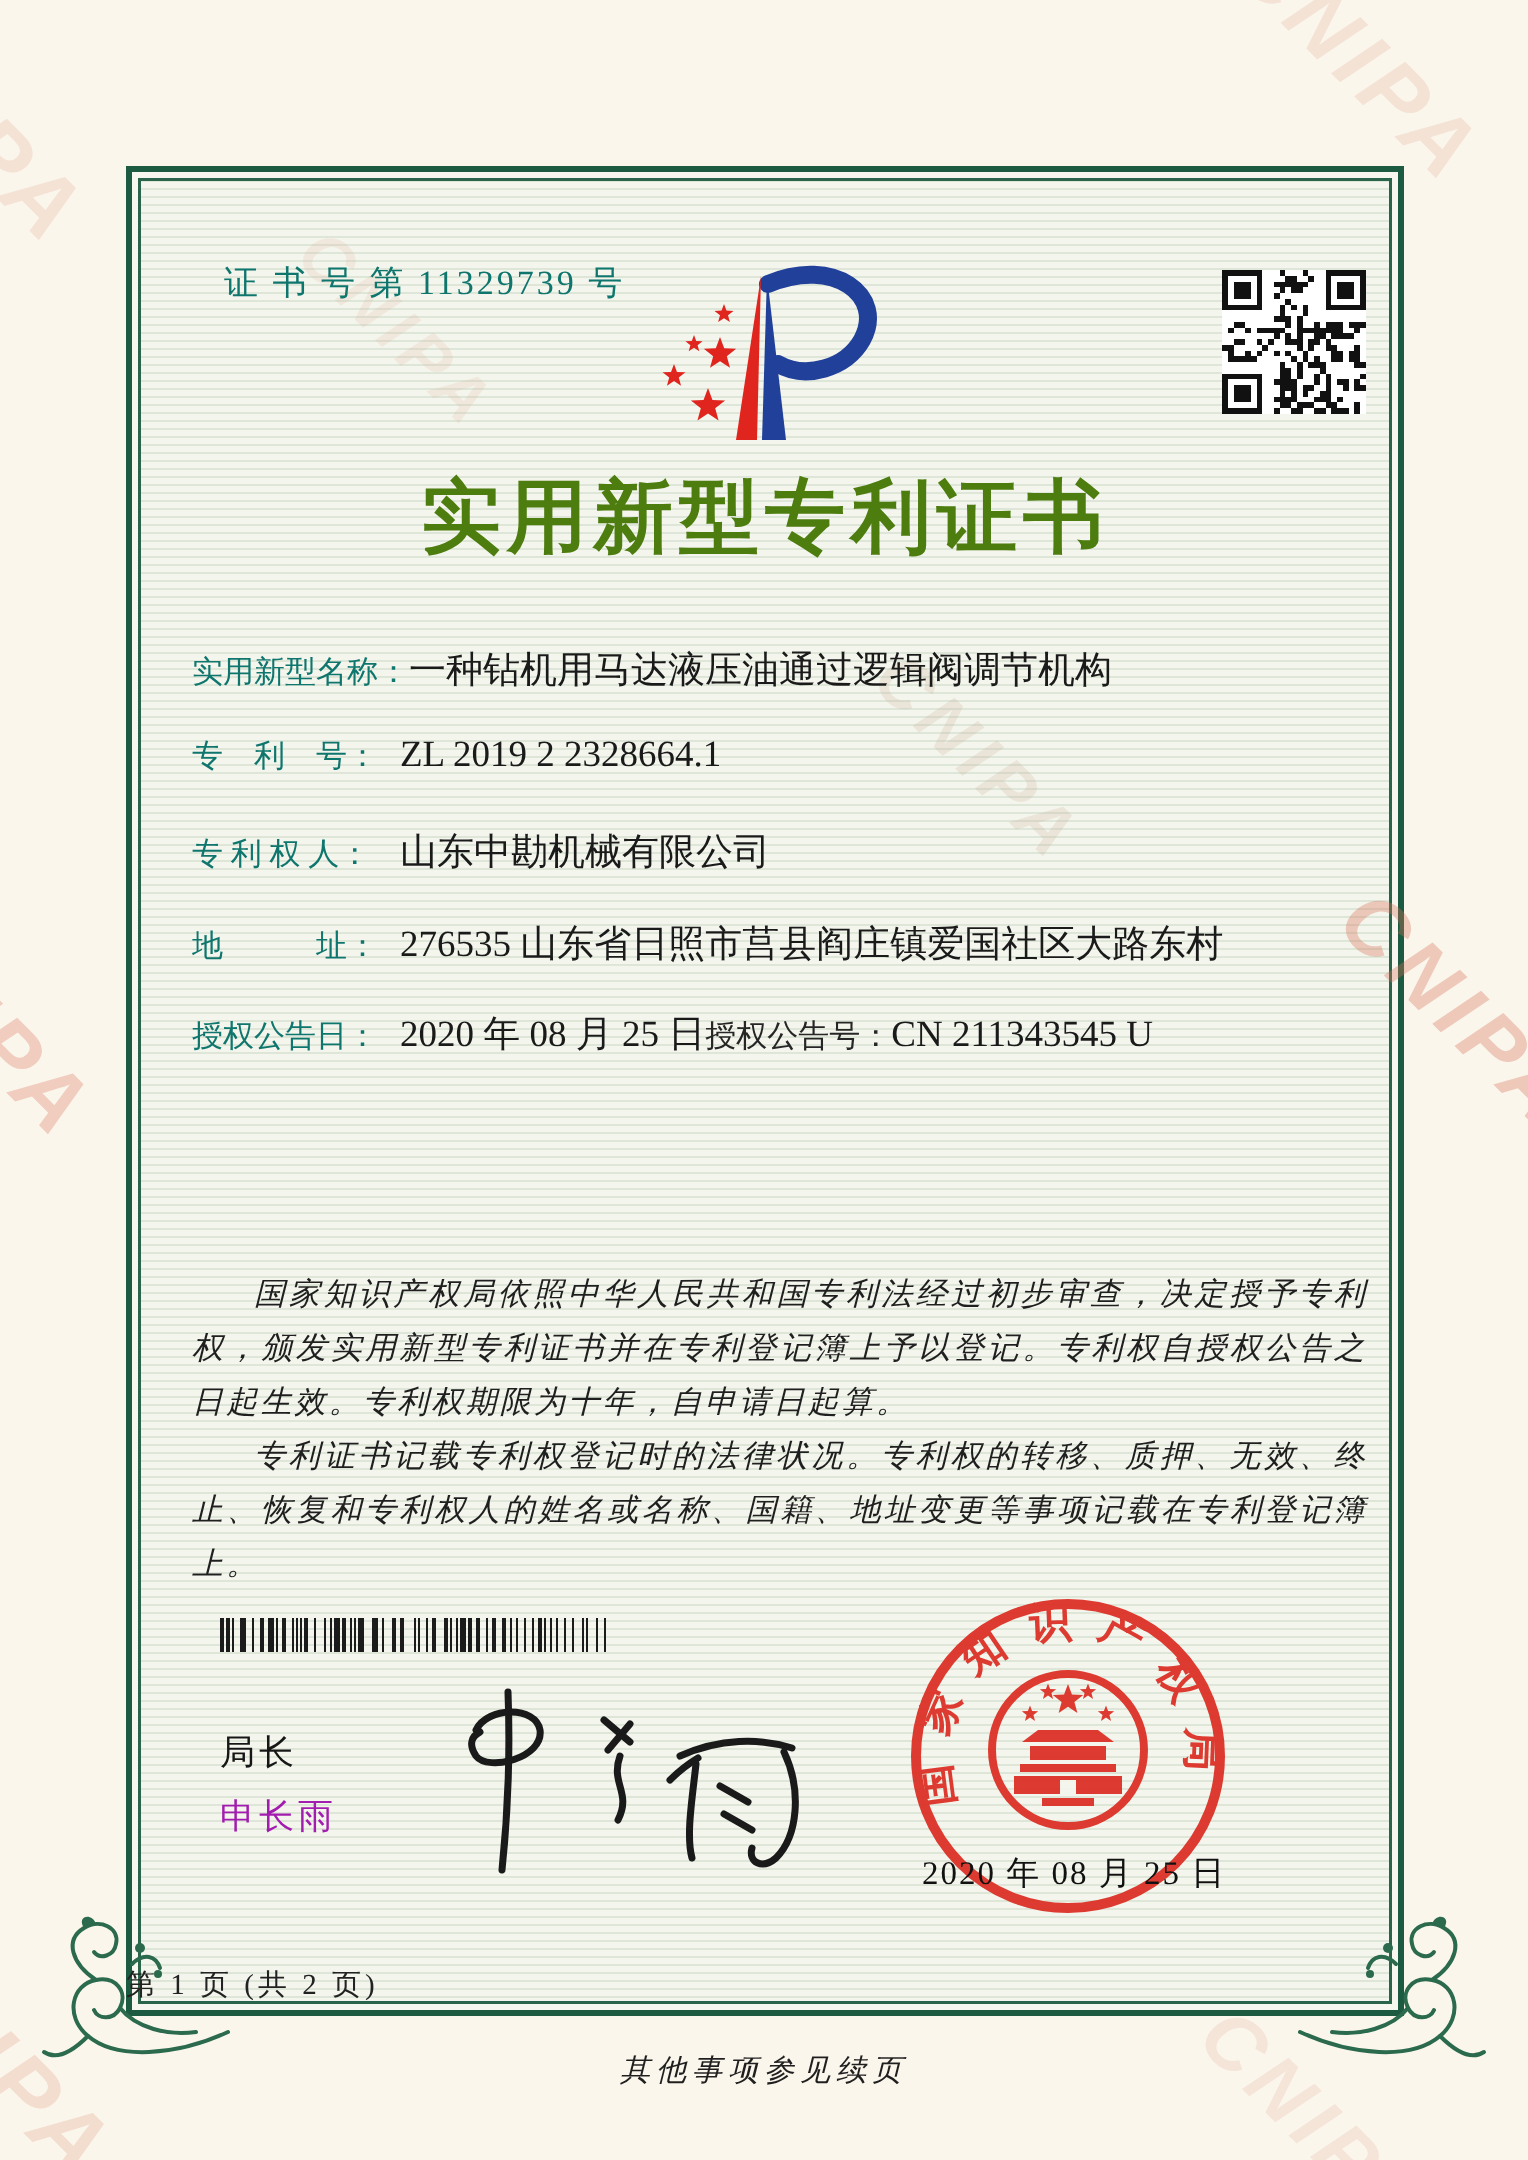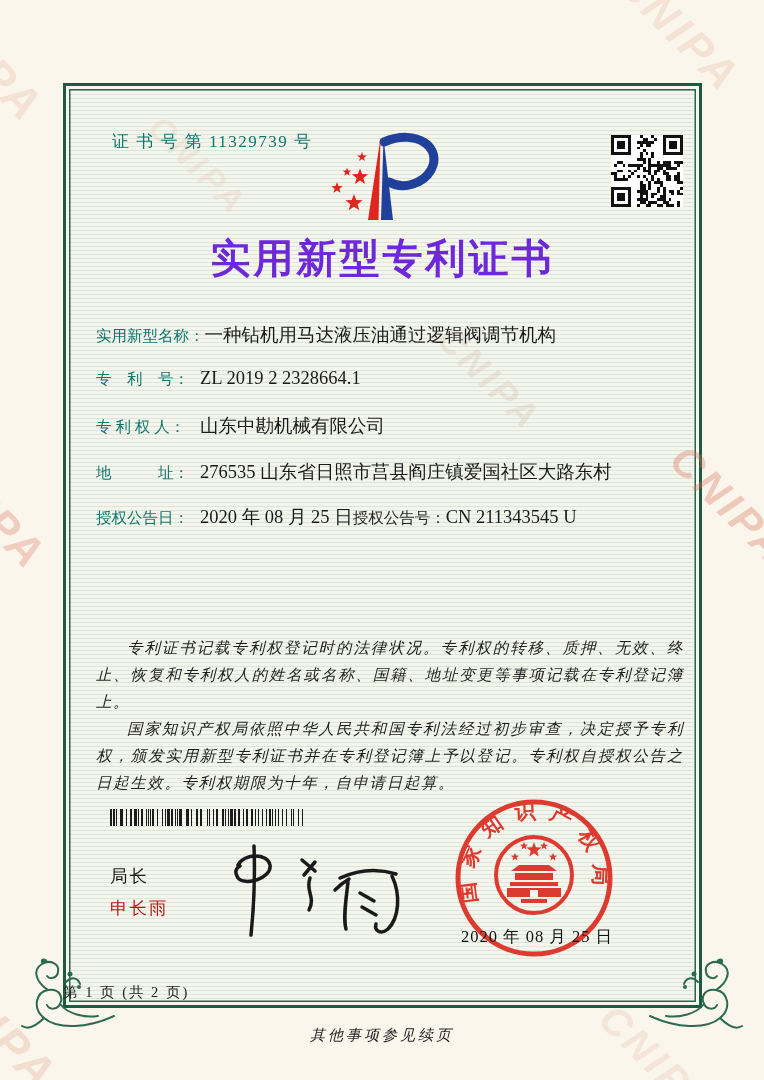--- a/index.html
+++ b/index.html
@@ -13,33 +13,33 @@
          background-image:repeating-linear-gradient(to bottom,rgba(170,195,170,.30) 0,rgba(170,195,170,.30) 1px,rgba(255,255,255,0) 1px,rgba(255,255,255,0) 4px);
          z-index:0;}
   .wm{position:absolute;font-family:"Liberation Sans","DejaVu Sans",sans-serif;font-weight:700;
       font-style:italic;letter-spacing:4px;transform:rotate(45deg);transform-origin:left top;
       color:rgba(221,150,125,.20);z-index:1;pointer-events:none;white-space:nowrap;}
   .content{position:absolute;left:0;top:0;width:764px;height:1080px;z-index:2;}
   .certno{position:absolute;left:112px;top:130px;font-size:17px;letter-spacing:1.5px;color:#0f766e;}
   .logo{position:absolute;left:303px;top:118px;width:160px;height:105px;}
   .qr{position:absolute;left:611px;top:135px;width:72px;height:72px;background:#fff;}
   .title{position:absolute;left:63px;top:231px;width:639px;text-align:center;
-         font-size:40px;font-weight:700;letter-spacing:3px;color:#6d28d9;}
+         font-size:40px;font-weight:700;letter-spacing:3px;color:#4d7c0f;}
   .fields{position:absolute;left:96px;top:322px;width:600px;}
   .frow{height:45.5px;white-space:nowrap;}
   .flabel{display:inline-block;min-width:104px;font-size:15.5px;white-space:pre;color:#0f766e;vertical-align:baseline;}
   .fvalue{font-size:18.5px;color:#1a1a1a;vertical-align:baseline;}
   .gval1{display:inline-block;min-width:152px;}
   .glabel2{display:inline-block;font-size:15.5px;white-space:pre;color:#262626;}
   .paras{position:absolute;left:96px;top:634px;width:588px;font-size:15.5px;line-height:27px;
          letter-spacing:1.6px;font-style:italic;text-align:justify;color:#1f1f1f;}
   .paras p{margin:0;text-indent:2em;}
   .barcode{position:absolute;left:110px;top:809px;width:196px;height:17px;}
   .signerRole{position:absolute;left:110px;top:864px;font-size:17.5px;letter-spacing:2px;color:#161616;}
-  .signerName{position:absolute;left:110px;top:896px;font-size:17.5px;letter-spacing:2px;color:#b91c1c;}
+  .signerName{position:absolute;left:110px;top:896px;font-size:17.5px;letter-spacing:2px;color:#a21caf;}
   .autograph{position:absolute;left:210px;top:840px;width:205px;height:108px;}
   .seal{position:absolute;left:447px;top:793px;width:174px;height:174px;opacity:.93;}
   .sealTxt{font-size:21px;font-weight:700;letter-spacing:12px;fill:#dc2e23;
            font-family:"Liberation Serif","DejaVu Serif",serif;}
   .sealDate{position:absolute;left:447px;top:926px;width:180px;text-align:center;
             font-size:16.5px;letter-spacing:1px;color:#111;}
   .pageInfo{position:absolute;left:63px;top:983px;width:717px;text-align:left;
             font-size:14.5px;letter-spacing:2px;color:#222;}
   .note{position:absolute;left:0;top:1026px;width:764px;text-align:center;font-style:italic;
         font-size:15px;letter-spacing:3px;color:#1f1f1f;}
@@ -274,22 +274,22 @@
       </div>
       <div class="frow">
         <span class="flabel">地　　　址：</span><span class="fvalue">276535 山东省日照市莒县阎庄镇爱国社区大路东村</span>
       </div>
       <div class="frow">
         <span class="flabel">授权公告日：</span><span class="fvalue gval1">2020 年 08 月 25 日</span><span class="glabel2">授权公告号：</span><span class="fvalue">CN 211343545 U</span>
       </div>
     </div>
 
     <div class="paras">
+      <p>国家知识产权局依照中华人民共和国专利法经过初步审查，决定授予专利权，颁发实用新型专利证书并在专利登记簿上予以登记。专利权自授权公告之日起生效。专利权期限为十年，自申请日起算。</p>
       <p>专利证书记载专利权登记时的法律状况。专利权的转移、质押、无效、终止、恢复和专利权人的姓名或名称、国籍、地址变更等事项记载在专利登记簿上。</p>
-      <p>国家知识产权局依照中华人民共和国专利法经过初步审查，决定授予专利权，颁发实用新型专利证书并在专利登记簿上予以登记。专利权自授权公告之日起生效。专利权期限为十年，自申请日起算。</p>
     </div>
 
     <svg id="barcode" class="barcode" viewBox="0 0 196 17" preserveAspectRatio="none" shape-rendering="crispEdges">
         <g fill="#1b1b1b">
           <rect x="0" y="0" width="2" height="17"></rect>
           <rect x="3" y="0" width="2" height="17"></rect>
           <rect x="6" y="0" width="1" height="17"></rect>
           <rect x="10" y="0" width="3" height="17"></rect>
           <rect x="16" y="0" width="1" height="17"></rect>
           <rect x="20" y="0" width="2" height="17"></rect>

